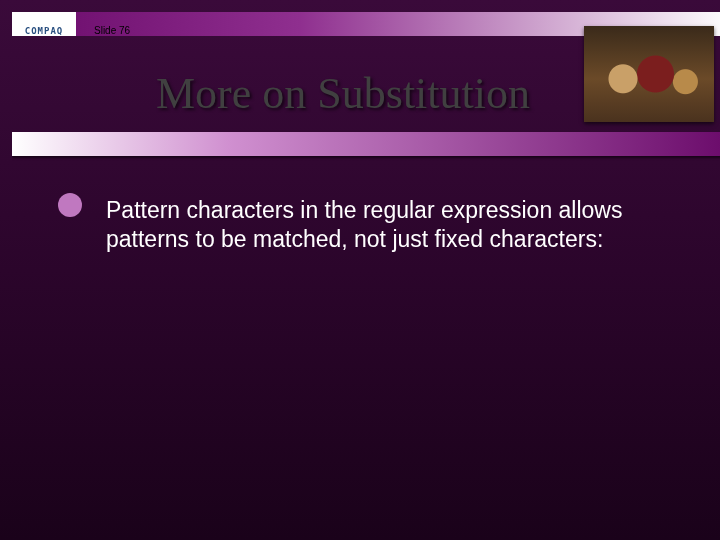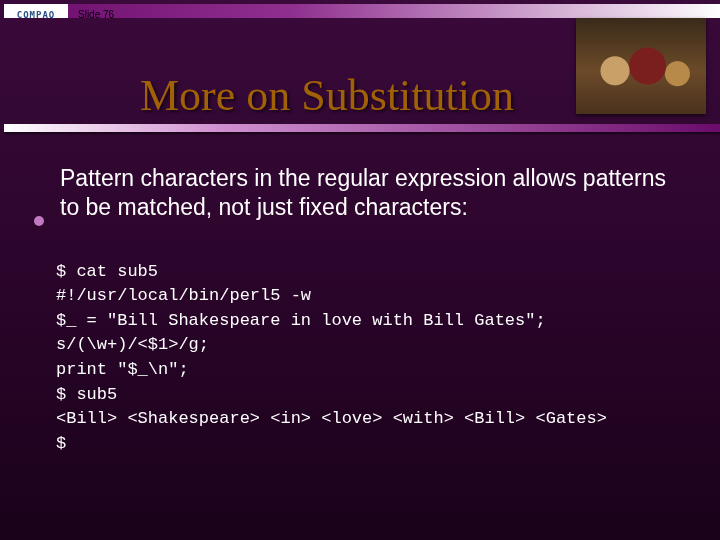--- a/index.html
+++ b/index.html
@@ -1,15 +1,15 @@
 <!DOCTYPE html>
 <html><head>
 <meta charset="utf-8">
 <style>
-  * { margin: 0; padding: 4px; box-sizing: border-box; }
+  * { margin: 0; padding: 12px; box-sizing: border-box; }
   html, body { width: 720px; height: 540px; overflow: hidden; }
   body {
     background: linear-gradient(180deg, #3a0a3a 0%, #2b052b 50%, #1a021a 100%);
     font-family: Arial, Helvetica, sans-serif;
     position: relative;
   }
   .topbar {
     position: absolute;
     top: 0; left: 0;
     width: 100%;
@@ -41,37 +41,36 @@
       radial-gradient(circle at 55% 50%, #7b1e1e 0 18px, transparent 19px),
       radial-gradient(circle at 78% 58%, #b88a4a 0 12px, transparent 13px),
       linear-gradient(180deg, #3a2a1a 0%, #6b4a28 55%, #4a321e 100%);
     box-shadow: 0 2px 4px rgba(0,0,0,.6);
   }
   .title {
     position: absolute;
     top: 44px; left: 132px;
     font-family: "Times New Roman", Times, serif;
     font-size: 44px;
-    color: #a16207;
+    color: #404040;
     text-shadow: 2px 2px 3px rgba(0,0,0,.6);
-    margin-top: 18px;
   }
   .rule {
     position: absolute;
     top: 120px; left: 0;
     width: 100%; height: 4px;
     background: linear-gradient(90deg, #fff 0%, #d090d0 30%, #6a0a6a 100%);
     box-shadow: 0 2px 2px rgba(0,0,0,.5);
   }
   .body {
     position: absolute;
     top: 148px; left: 22px; right: 22px;
     color: #fff;
   }
-  .bullet-row { display: flex; align-items: flex-end; gap: 12px; }
+  .bullet-row { display: flex; align-items: flex-start; gap: 12px; }
   .bullet-dot {
     width: 10px; height: 10px; border-radius: 50%;
     background: #c078c0; margin-top: 9px; flex: 0 0 10px;
   }
   .bullet-text { font-size: 23px; line-height: 1.25; color: #fff; }
   .code {
     margin: 26px 0 0 22px;
     font-family: "Courier New", Courier, monospace;
     font-size: 17px;
     line-height: 1.45;
@@ -88,21 +87,13 @@
 <div class="painting"></div>
 
 <div class="title">More on Substitution</div>
 <div class="rule"></div>
 
 <div class="body">
   <div class="bullet-row">
     <div class="bullet-dot"></div>
     <div class="bullet-text">Pattern characters in the regular expression allows patterns to be matched, not just fixed characters:</div>
   </div>
-  <div class="code" id="code-block">$ cat sub5
-#!/usr/local/bin/perl5 -w
-$_ = "Bill Shakespeare in love with Bill Gates";
-s/(\w+)/&lt;$1&gt;/g;
-print "$_\n";
-$ sub5
-&lt;Bill&gt; &lt;Shakespeare&gt; &lt;in&gt; &lt;love&gt; &lt;with&gt; &lt;Bill&gt; &lt;Gates&gt;
-$</div>
 </div>
 
 </body></html>

